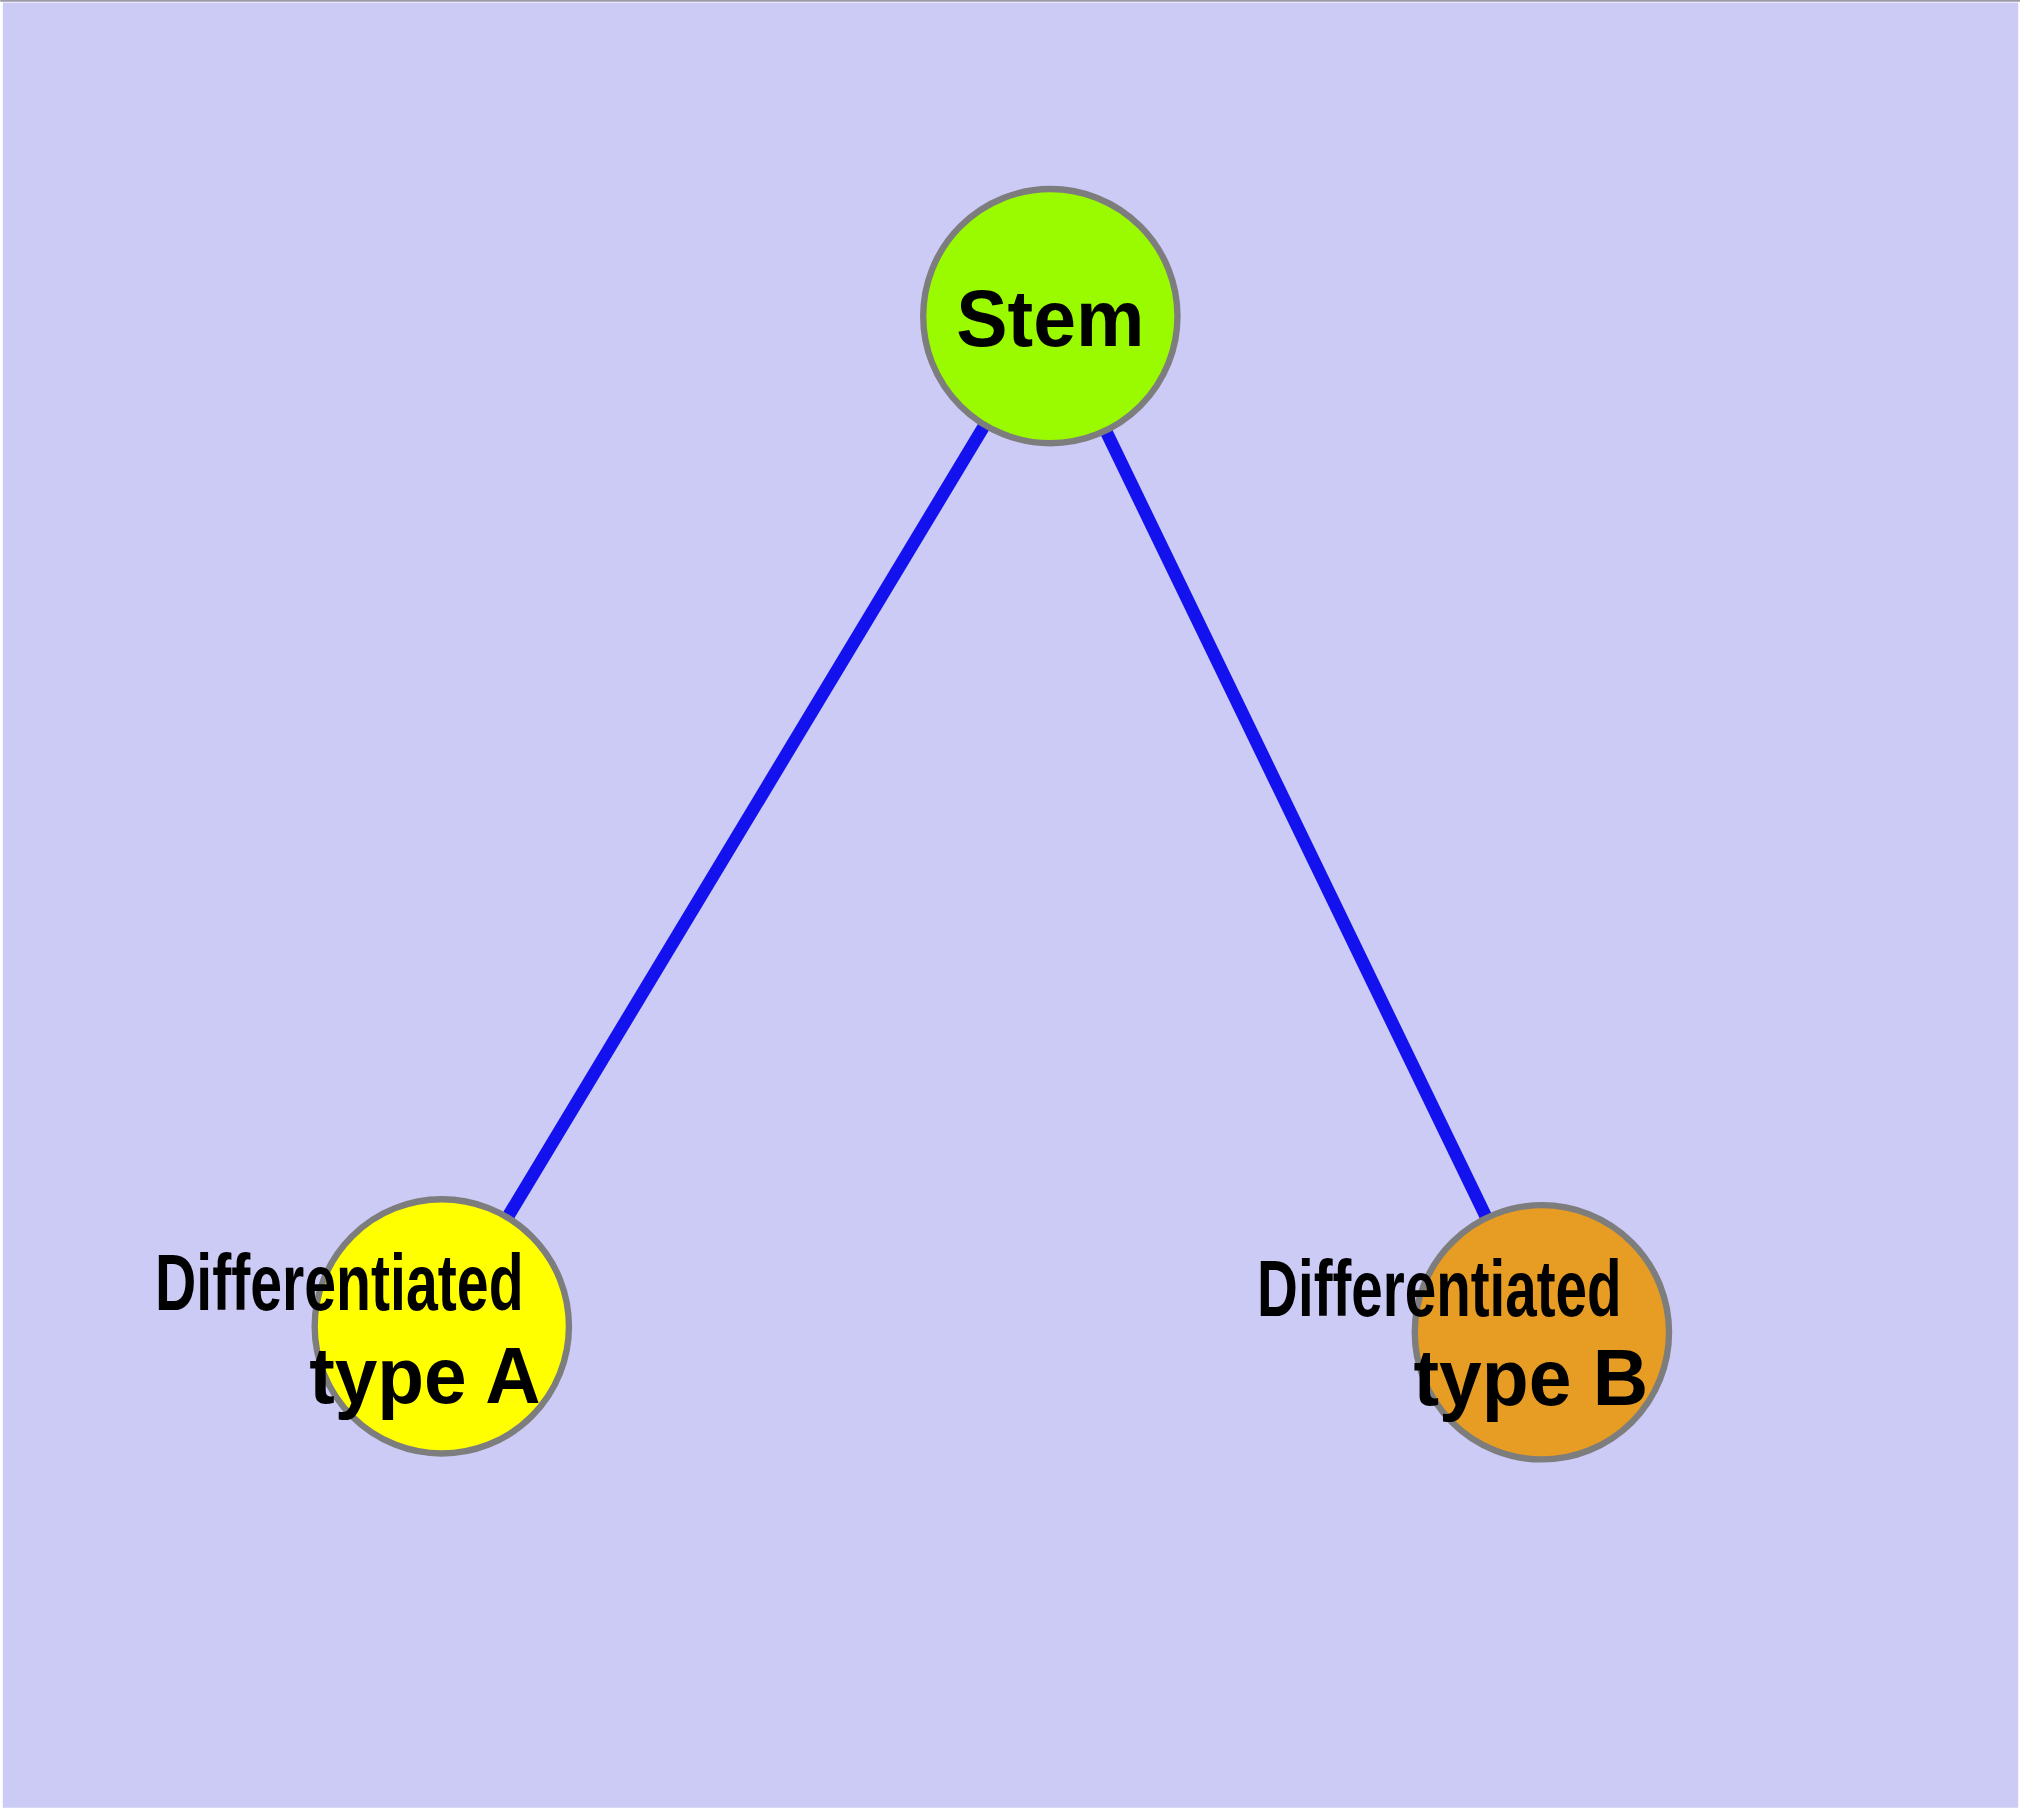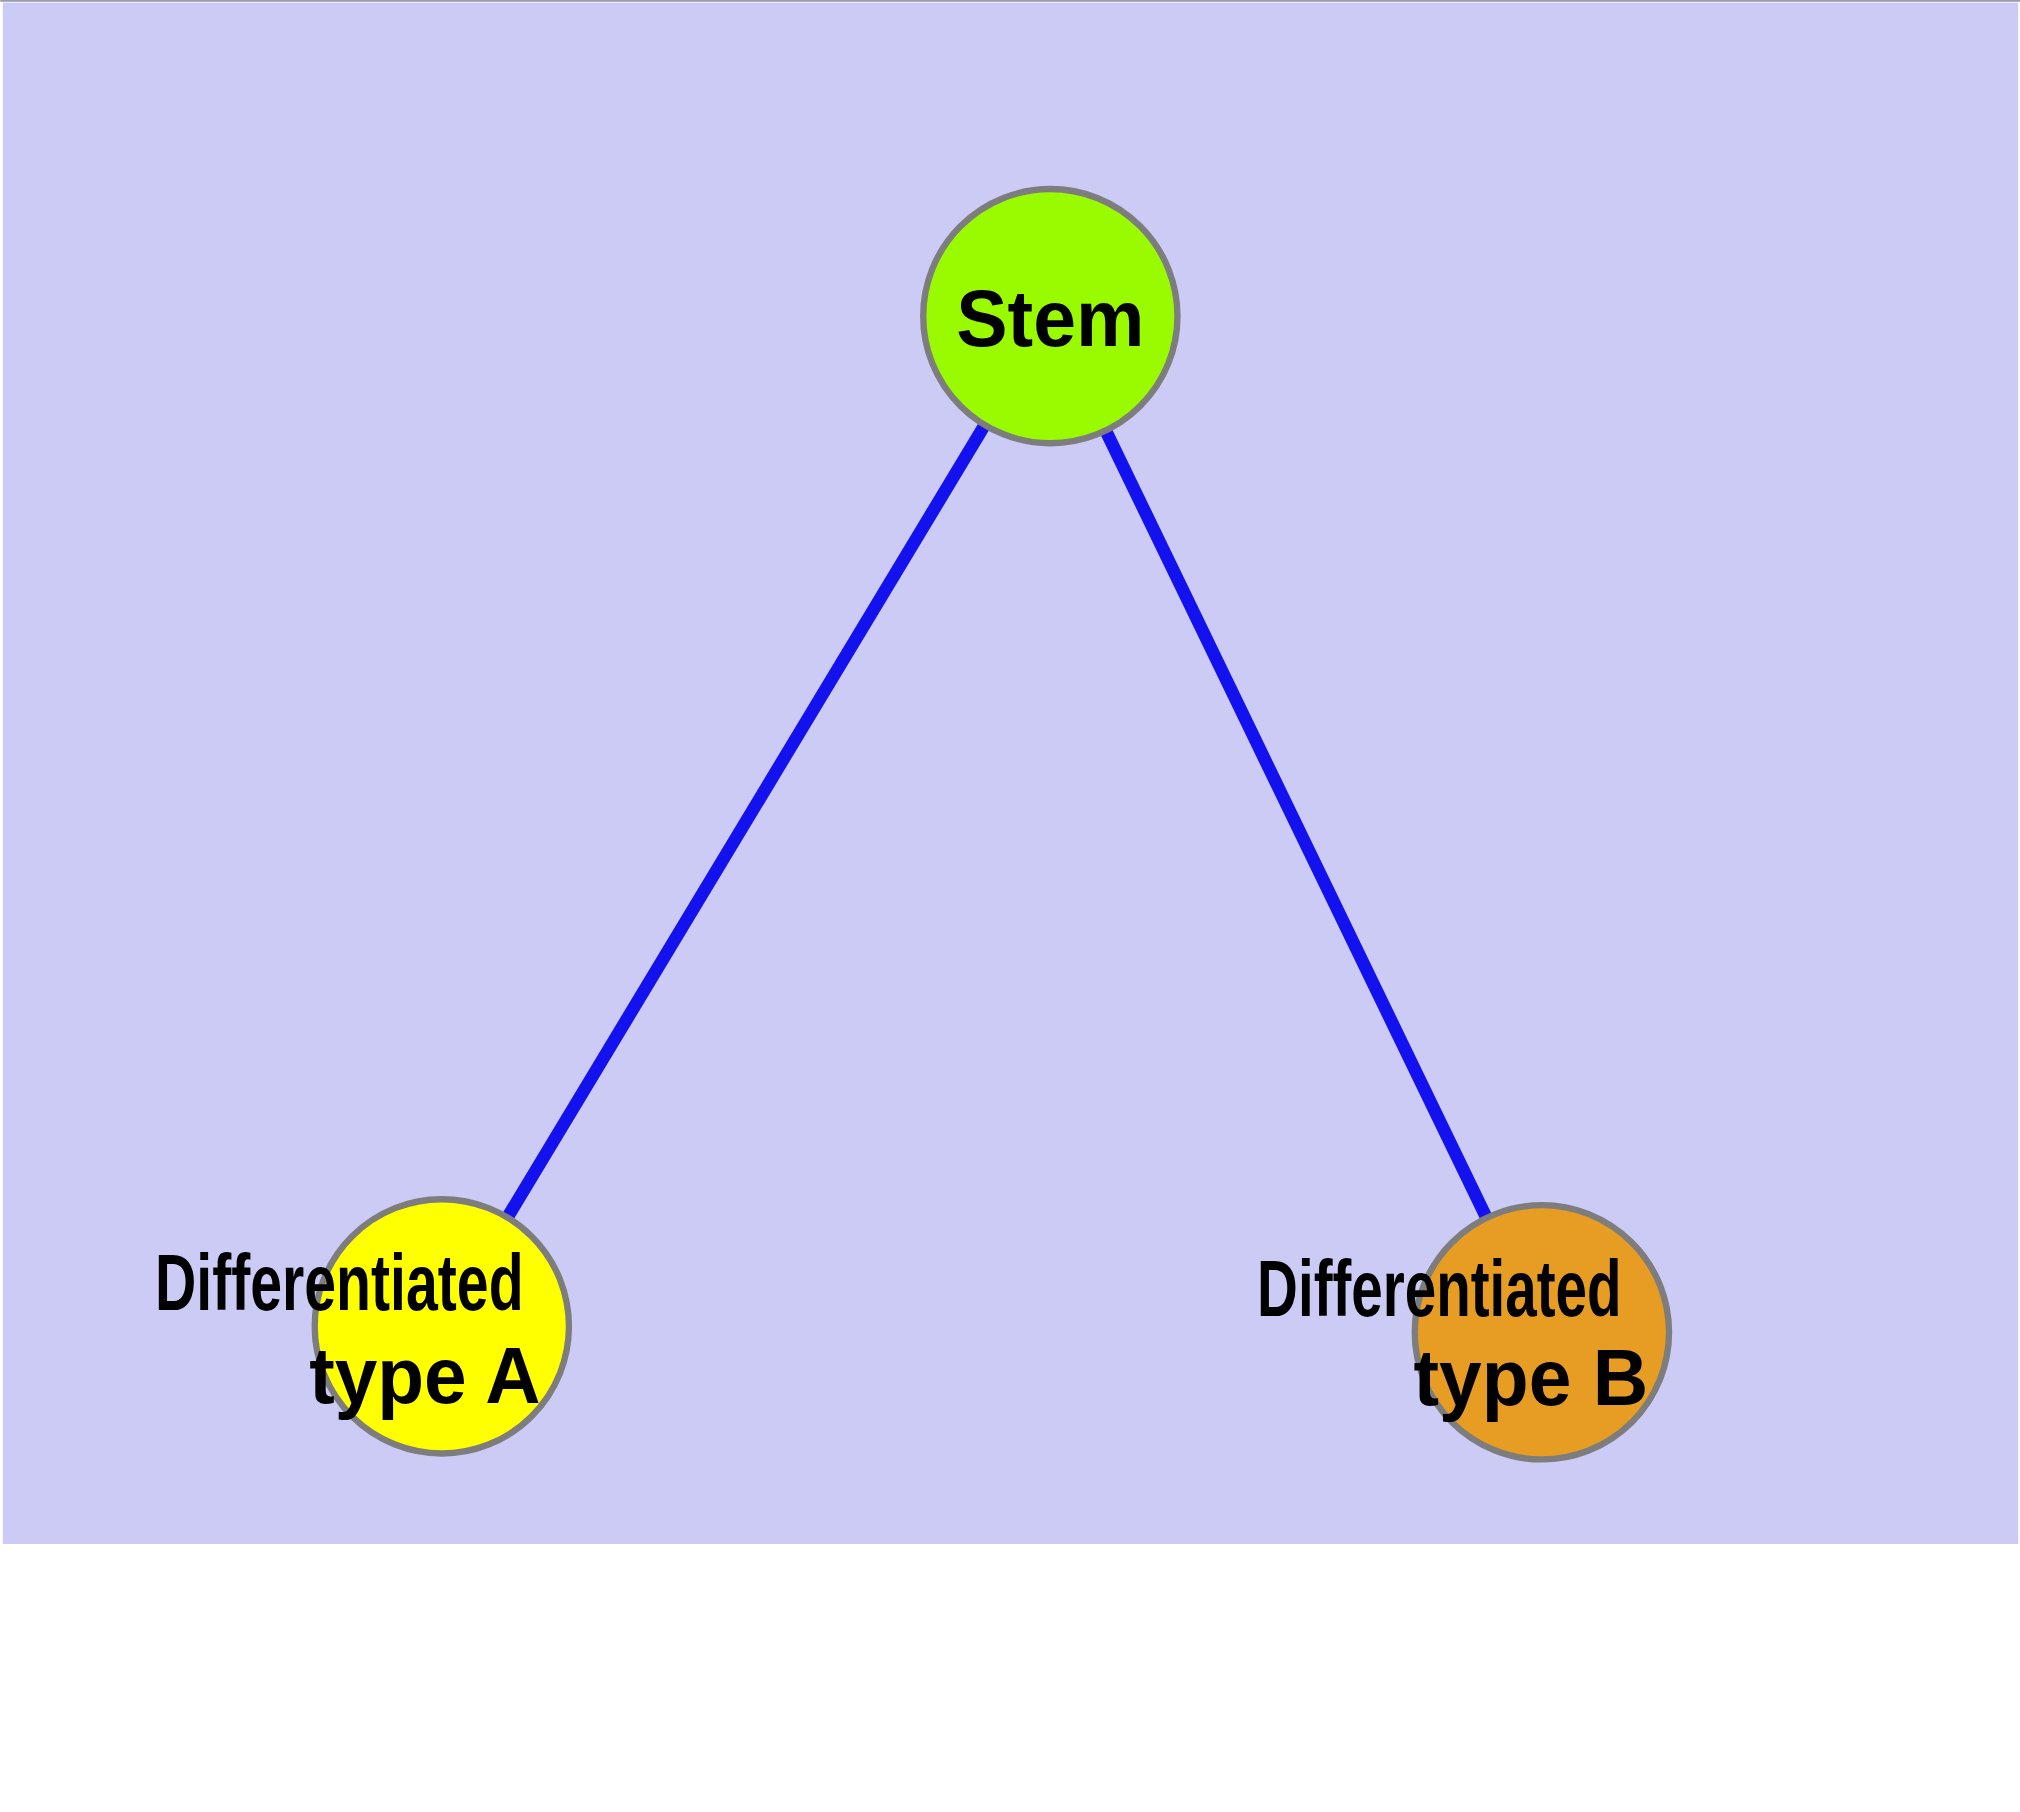--- a/index.html
+++ b/index.html
@@ -4,21 +4,21 @@
 <style>
   html, body {
     margin: 0;
     padding: 0;
     background: #ffffff;
     font-family: "Liberation Sans", sans-serif;
   }
   .stage {
     position: relative;
     width: 2021px;
-    height: 1544px;
+    height: 1812px;
     background: #ffffff;
   }
   svg { display: block; }
   .node-label {
     font-family: "Liberation Sans", sans-serif;
     font-weight: bold;
     font-size: 94px;
     fill: #000000;
   }
 </style>

